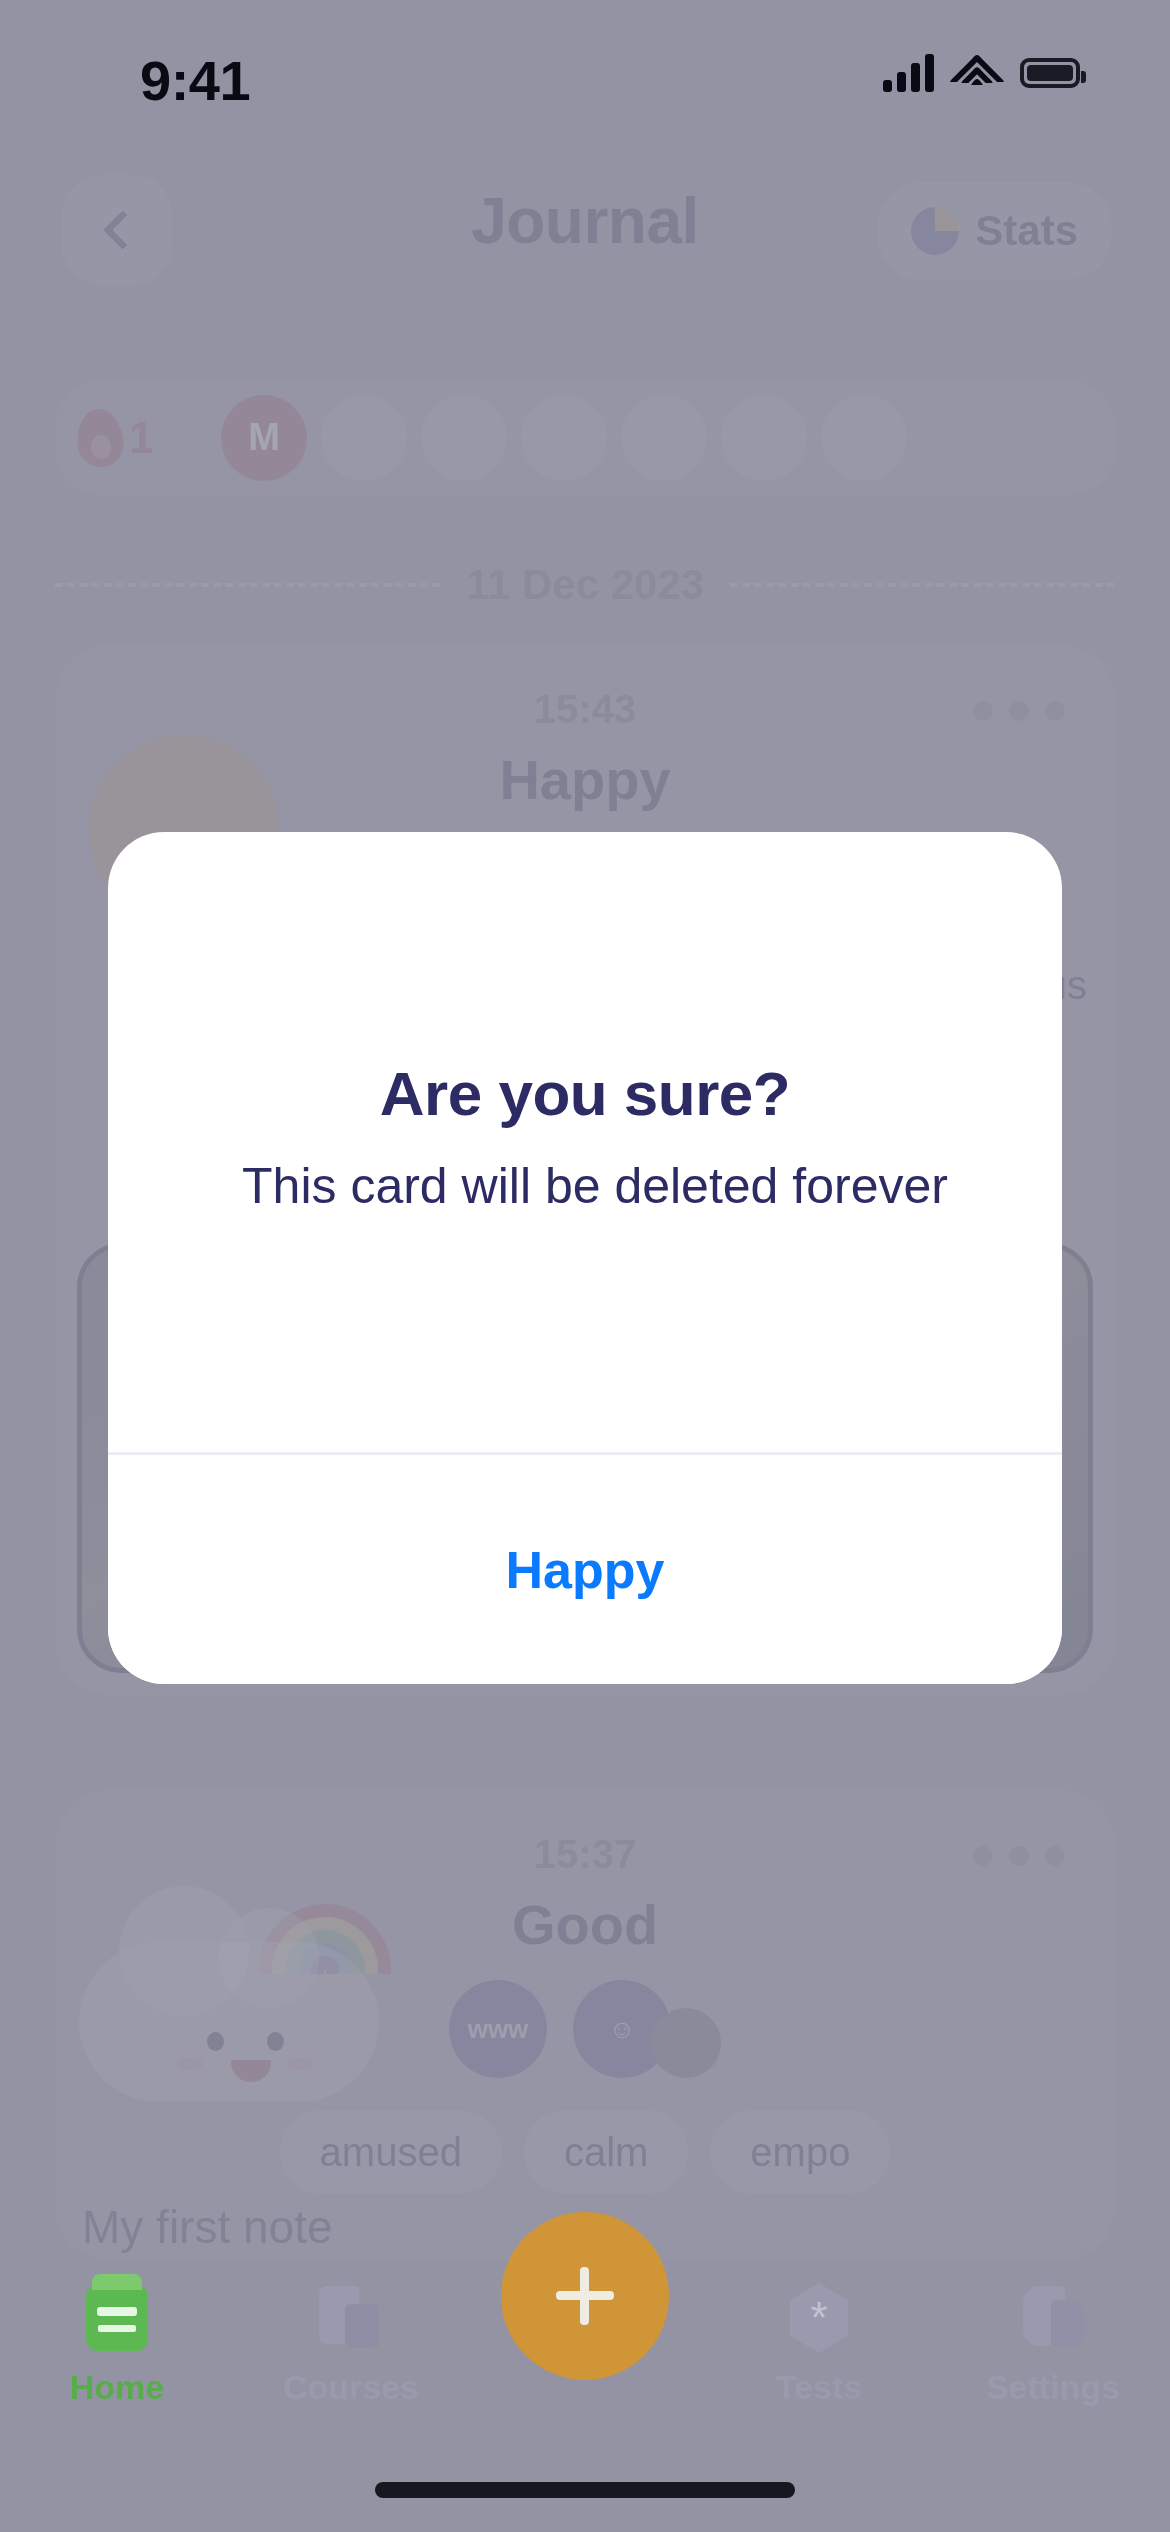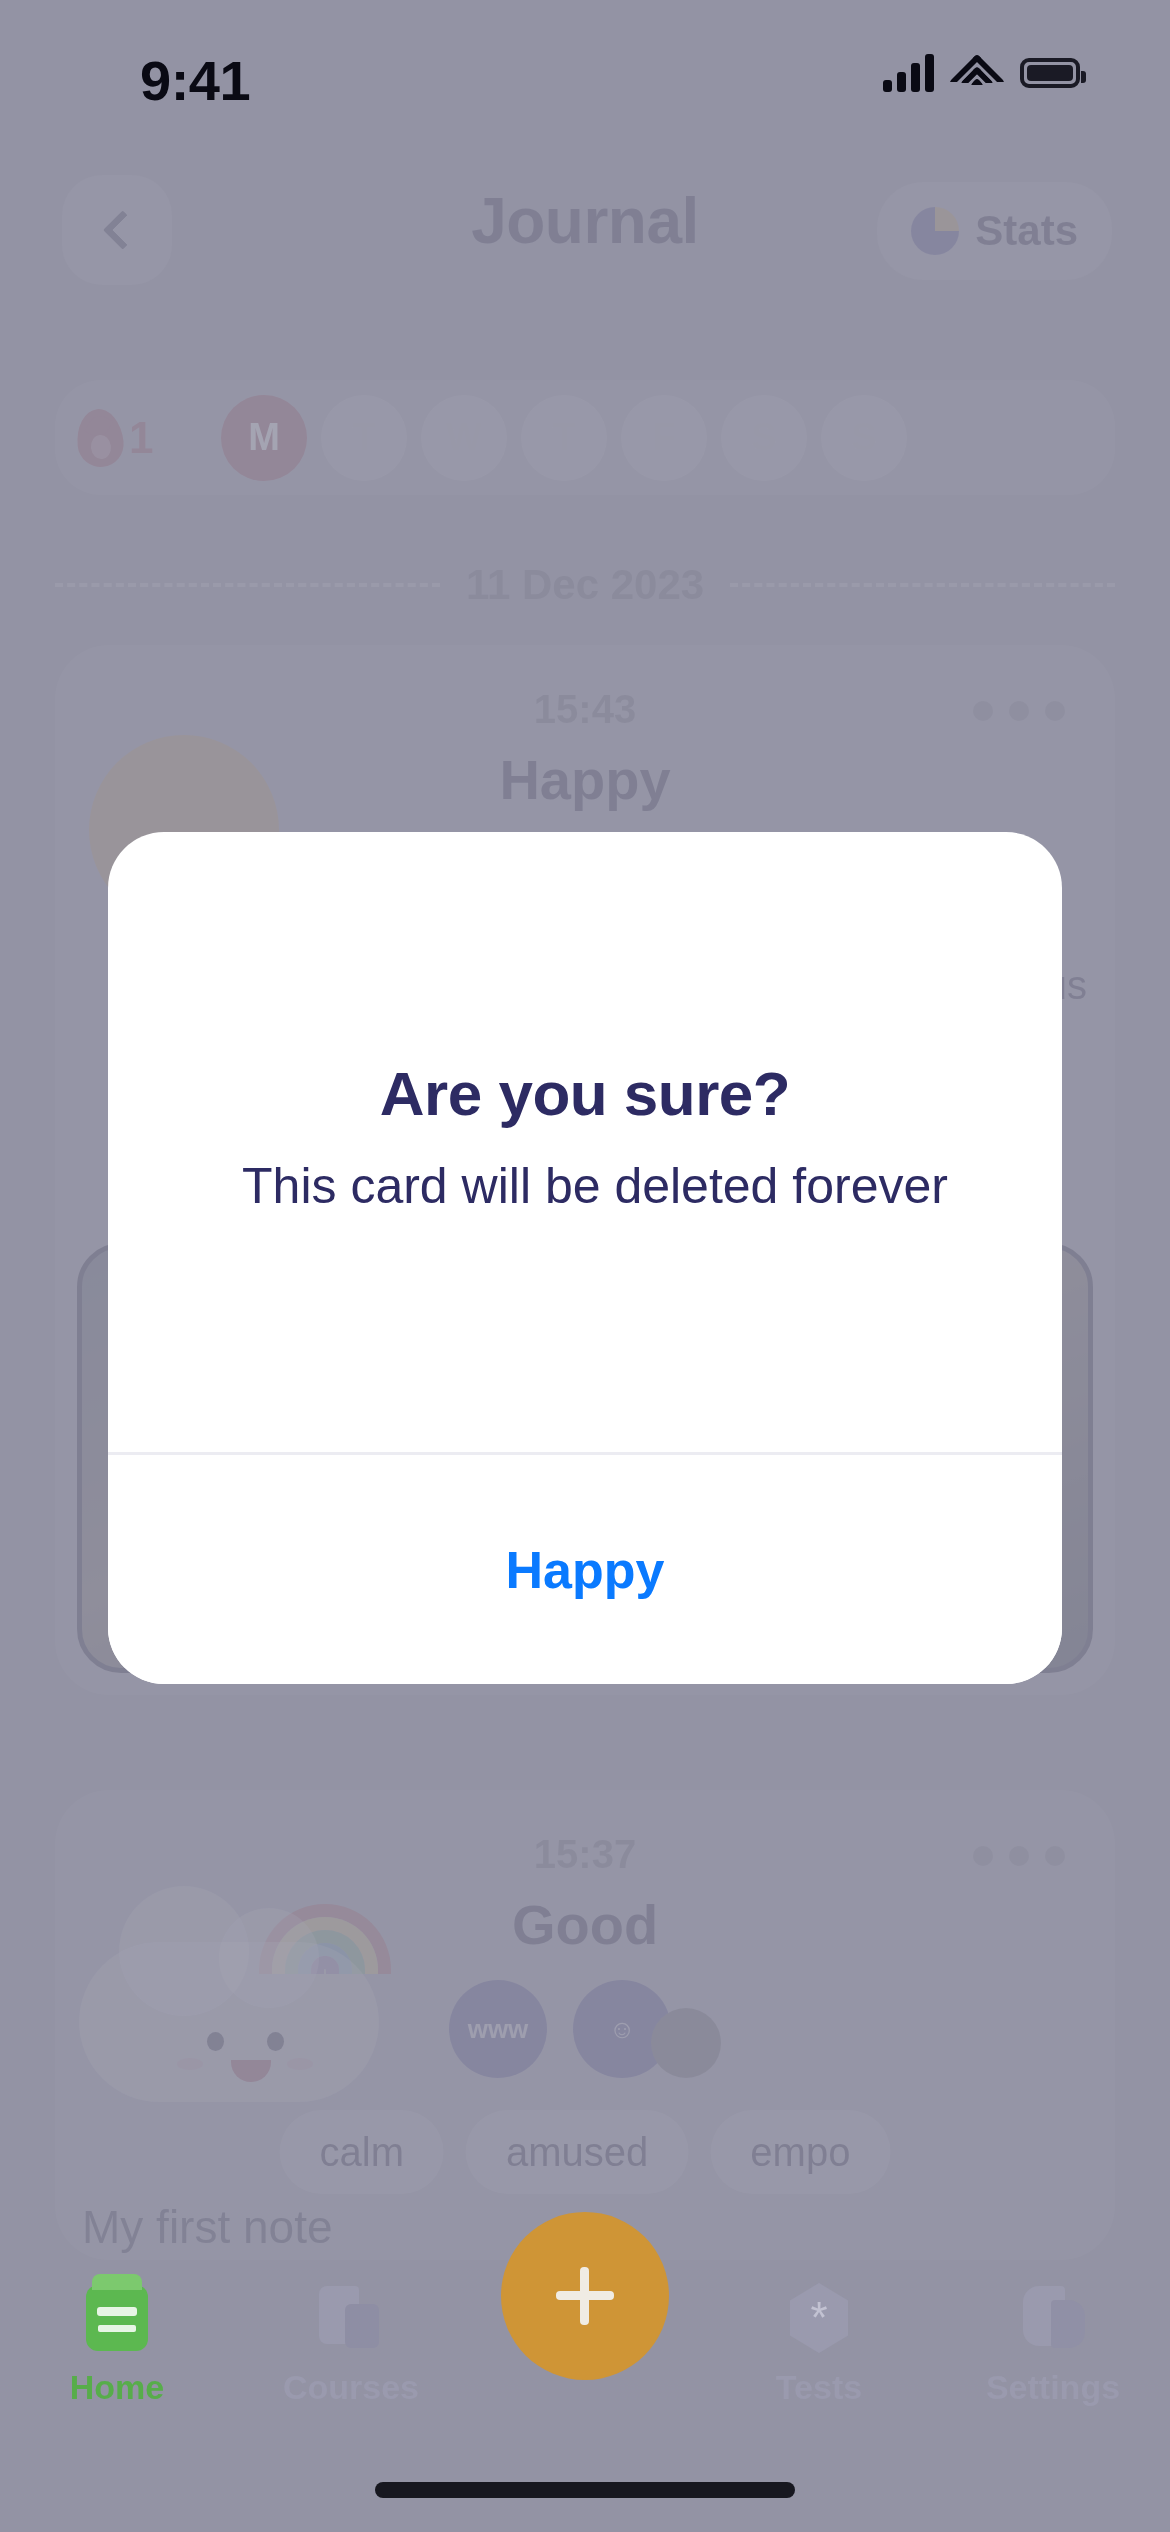--- a/index.html
+++ b/index.html
@@ -440,22 +440,22 @@
         <div class="mouth"></div>
       </div>
 
       <div class="icon-row">
         <div class="round-icon">www</div>
         <div class="round-icon">☺</div>
         <div class="round-icon gray"></div>
       </div>
 
       <div class="tag-row">
+        <div class="tag">amused</div>
         <div class="tag">calm</div>
-        <div class="tag">amused</div>
         <div class="tag">empo</div>
       </div>
     </div>
 
     <div id="my-first-note">My first note</div>
   </div>
 
   <div id="scrim"></div>
 
   <div id="status-bar">

